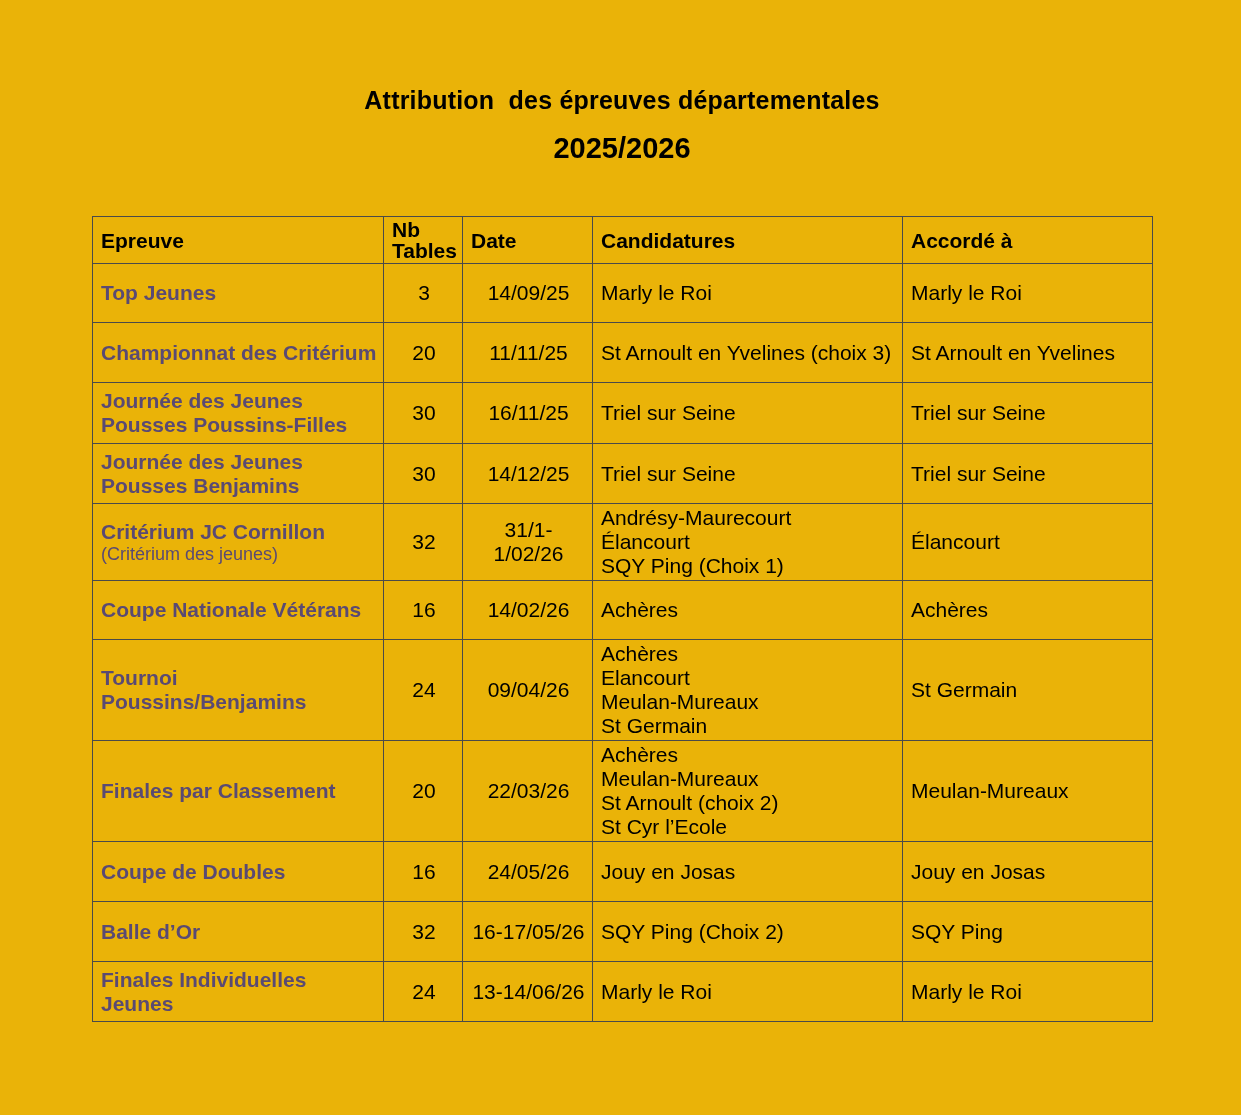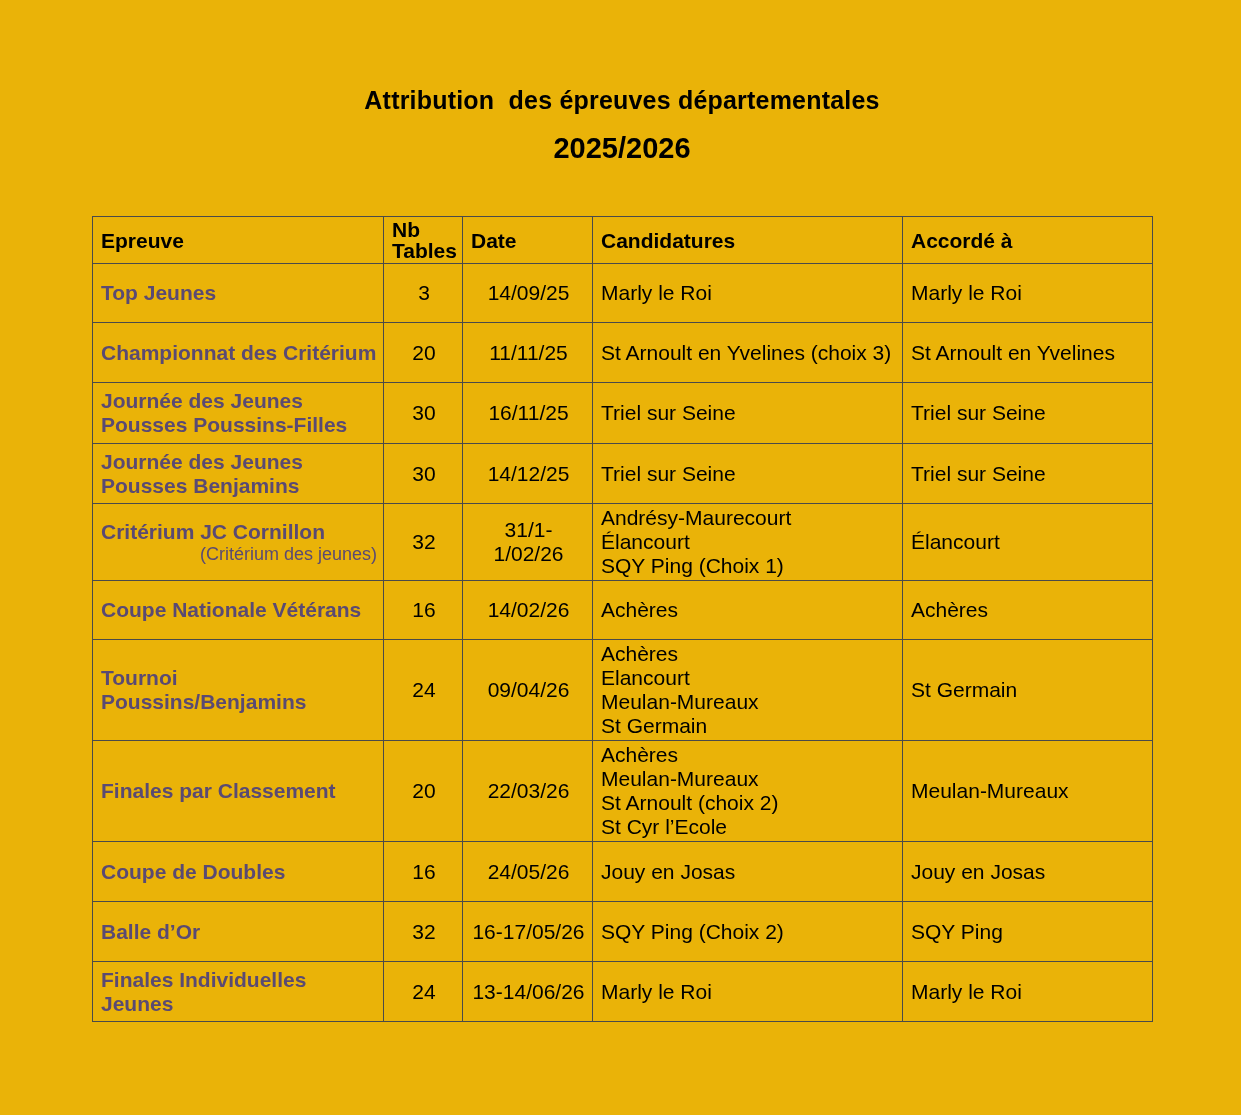--- a/index.html
+++ b/index.html
@@ -57,21 +57,20 @@
   td.epreuve {
     font-weight: bold;
     color: #5a4a73;
   }
   td.epreuve .note {
     display: block;
     font-weight: normal;
     font-size: 18px;
     line-height: 21px;
     color: #5a4a73;
-    text-align: right;
   }
 </style>
 </head>
 <body>
 
 <div class="page">
 
   <div class="titles">
     <div class="title-line1">Attribution  des épreuves départementales</div>
     <div class="title-line2">2025/2026</div>

